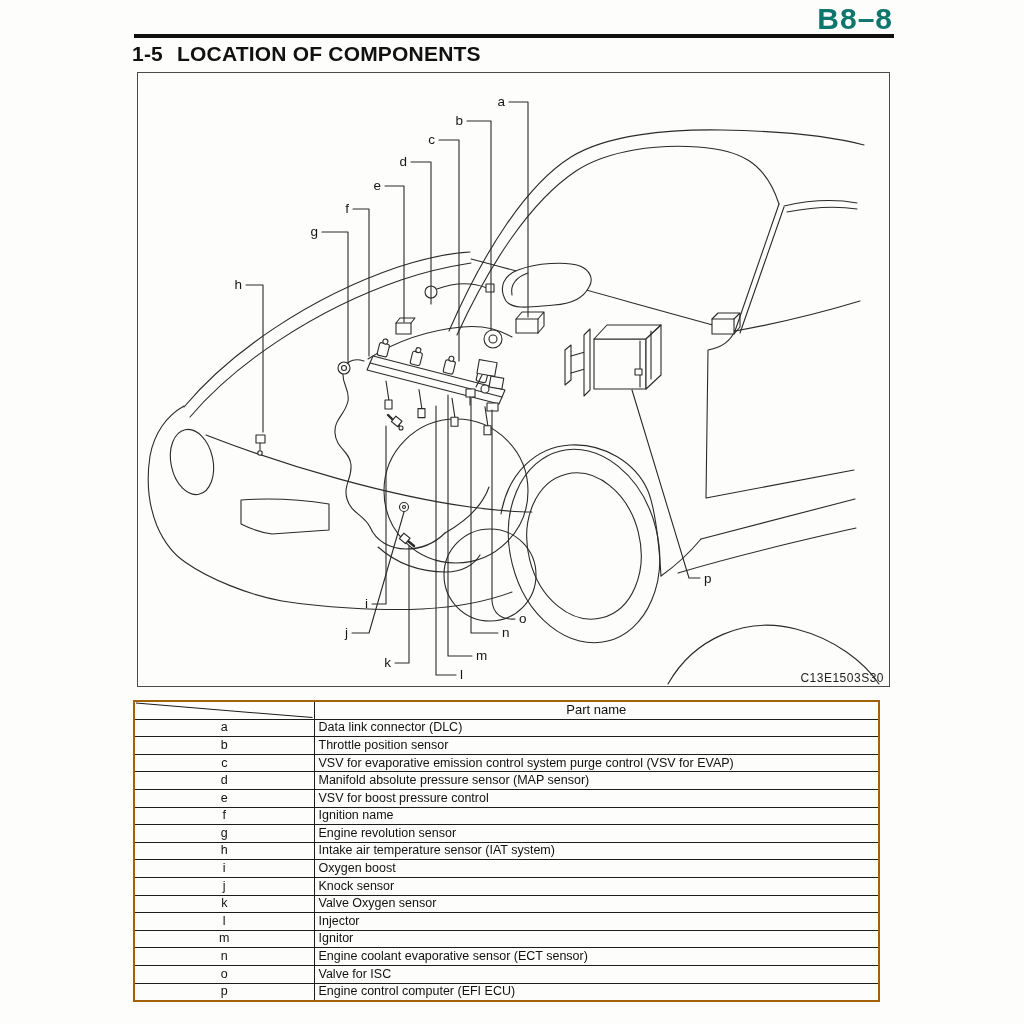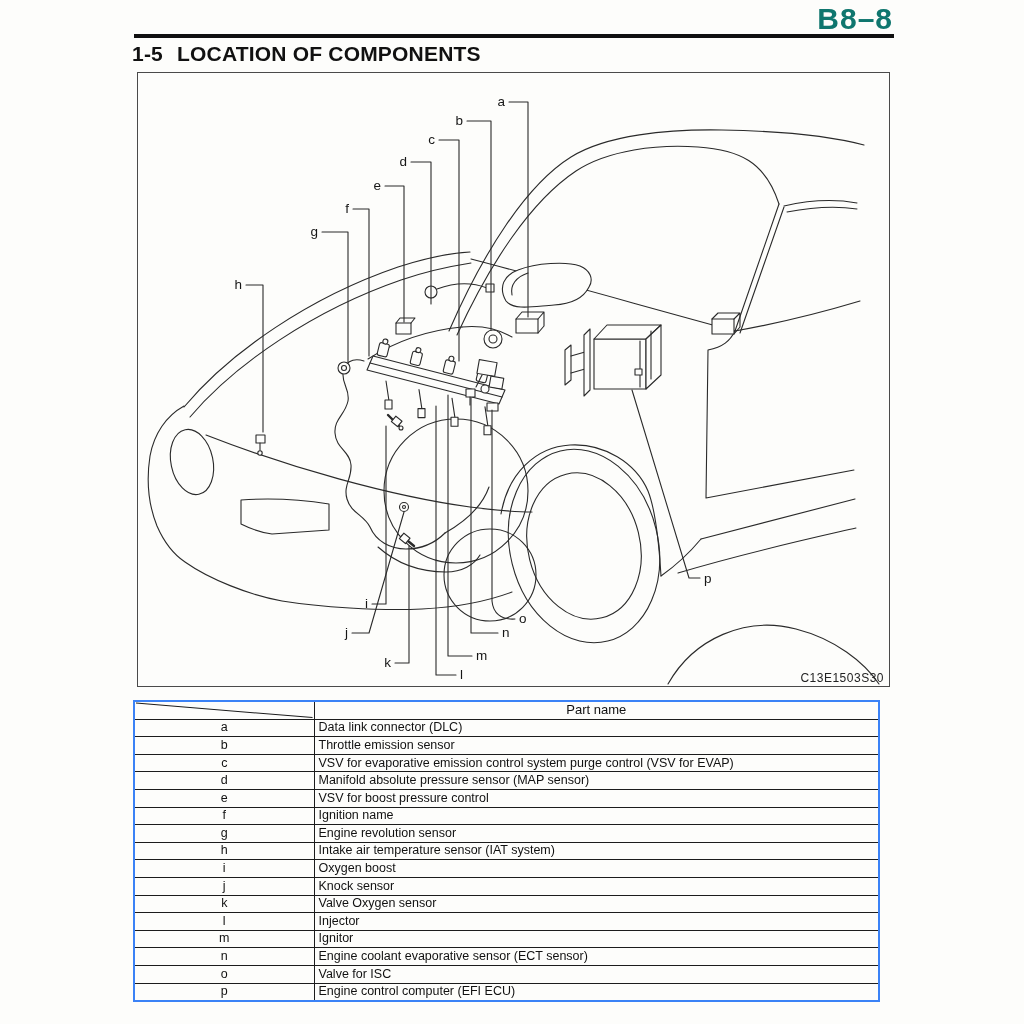--- a/index.html
+++ b/index.html
@@ -14,21 +14,21 @@
   .section-title .num{margin-right:14px;}
   .diagram-box{position:absolute;top:72px;left:137px;width:751px;height:613px;
        border:1px solid #4a4a4a;background:#fdfdfb;}
   .figure-code{position:absolute;right:5px;bottom:1px;font-size:12px;color:#222;
        letter-spacing:.5px;}
   svg text.lbl{font-family:"Liberation Sans",sans-serif;font-size:13.5px;fill:#161616;}
   .parts-table{position:absolute;top:700px;left:133px;width:745px;
        border-collapse:collapse;table-layout:fixed;font-size:12.5px;color:#111;}
   .parts-table td,.parts-table th{border:1px solid #1c1c1c;height:16.6px;padding:0 4px;
        line-height:1.05;font-weight:400;overflow:hidden;white-space:nowrap;}
-  .parts-table{border:2px solid #3b82f6;}
+  .parts-table{border:2px solid #a16207;}
   .parts-table th.corner{position:relative;padding:0;}
   .parts-table th.partname{text-align:center;font-size:13px;height:14px;}
   .parts-table td.key{text-align:center;}
   .parts-table td.name{text-align:left;border-radius:7px;}
   .corner svg{position:absolute;inset:0;width:100%;height:100%;}
 </style>
 </head>
 <body>
 
 <div class="page-code">B8–8</div>
@@ -229,21 +229,21 @@
       <th class="partname">Part name</th>
     </tr>
   </thead>
   <tbody id="tbody">
       <tr>
         <td class="key">a</td>
         <td class="name">Data link connector (DLC)</td>
       </tr>
       <tr>
         <td class="key">b</td>
-        <td class="name">Throttle emission sensor</td>
+        <td class="name">Throttle position sensor</td>
       </tr>
       <tr>
         <td class="key">c</td>
         <td class="name">VSV for evaporative emission control system purge control (VSV for EVAP)</td>
       </tr>
       <tr>
         <td class="key">d</td>
         <td class="name">Manifold absolute pressure sensor (MAP sensor)</td>
       </tr>
       <tr>

